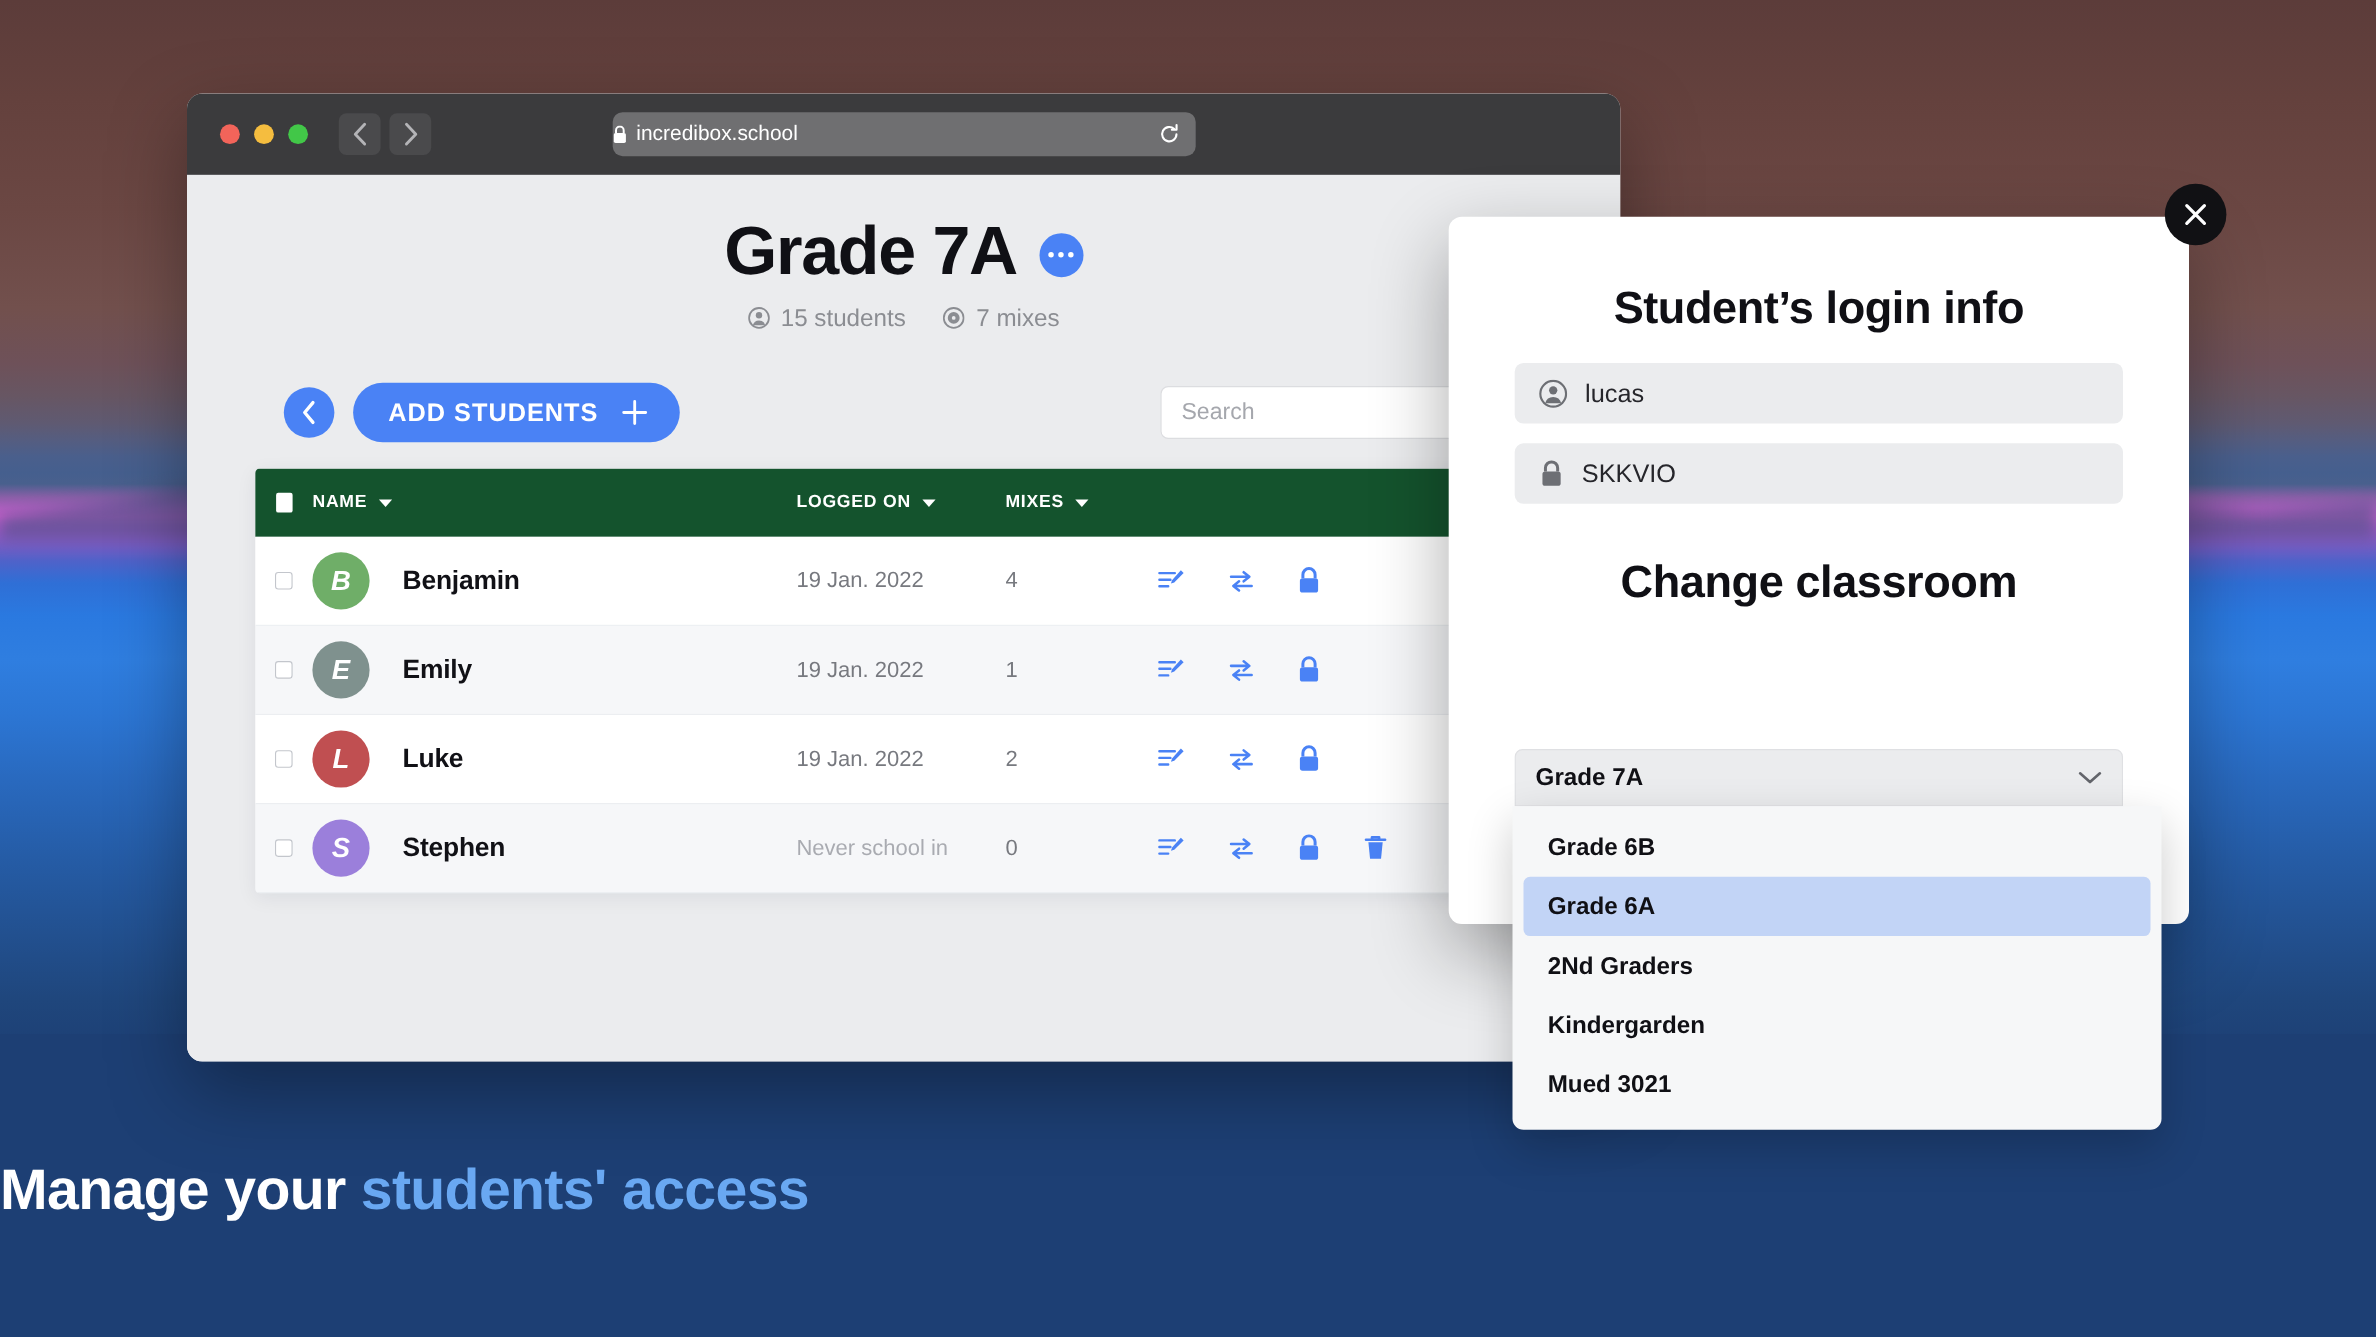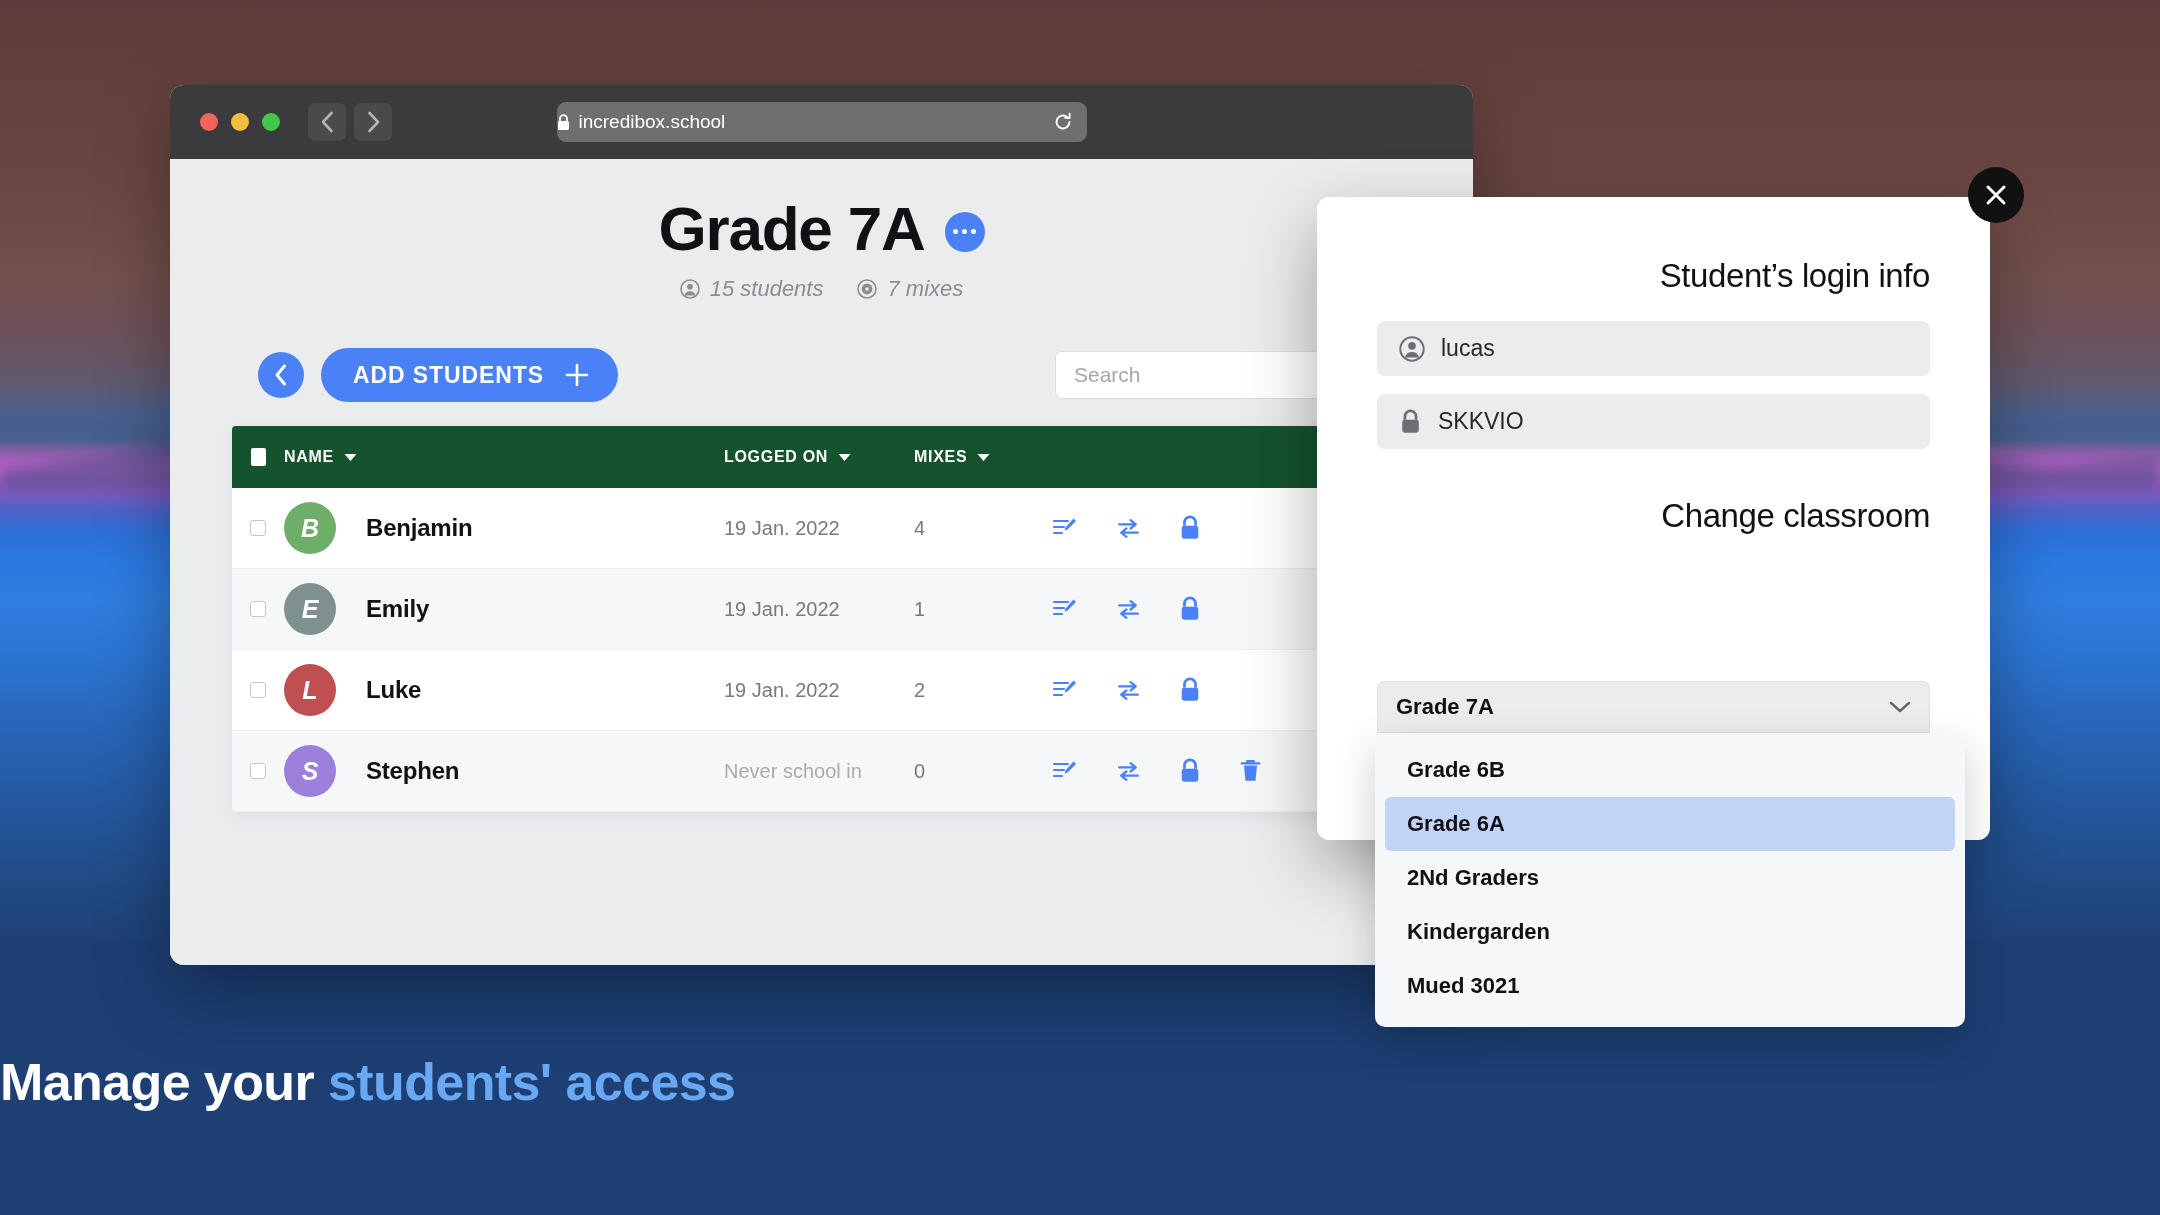--- a/index.html
+++ b/index.html
@@ -147,21 +147,21 @@
     width: 5px; height: 5px; border-radius: 50%;
     background: #fff; display: block;
   }
   .class-meta {
     margin-top: 12px;
     display: flex; align-items: center; justify-content: center;
     gap: 34px;
     color: #8b8d92;
     font-size: 22px;
   }
-  .meta-item { display: flex; align-items: center; gap: 10px; font-style: italic; }
+  .meta-item { display: flex; align-items: center; gap: 10px; }
 
   
   .toolbar {
     margin-top: 44px;
     padding: 0 88px;
     display: flex; align-items: center;
     height: 58px;
   }
   .back-circle {
     width: 46px; height: 46px; border-radius: 50%;
@@ -276,23 +276,23 @@
     position: absolute;
     right: -34px; top: -30px;
     width: 56px; height: 56px;
     border-radius: 50%;
     background: #111114;
     display: flex; align-items: center; justify-content: center;
     cursor: pointer;
     border: none;
   }
   .modal-h {
-    text-align: right;
-    font-size: 33px;
-    font-weight: 400;
+    text-align: center;
+    font-size: 41px;
+    font-weight: 700;
     color: #101015;
     letter-spacing: -.4px;
   }
   .modal-h.first { padding-top: 60px; }
   .modal-h.second { padding-top: 48px; }
   .field {
     margin-top: 26px;
     height: 55px;
     background: #ebecee;
     border-radius: 8px;

